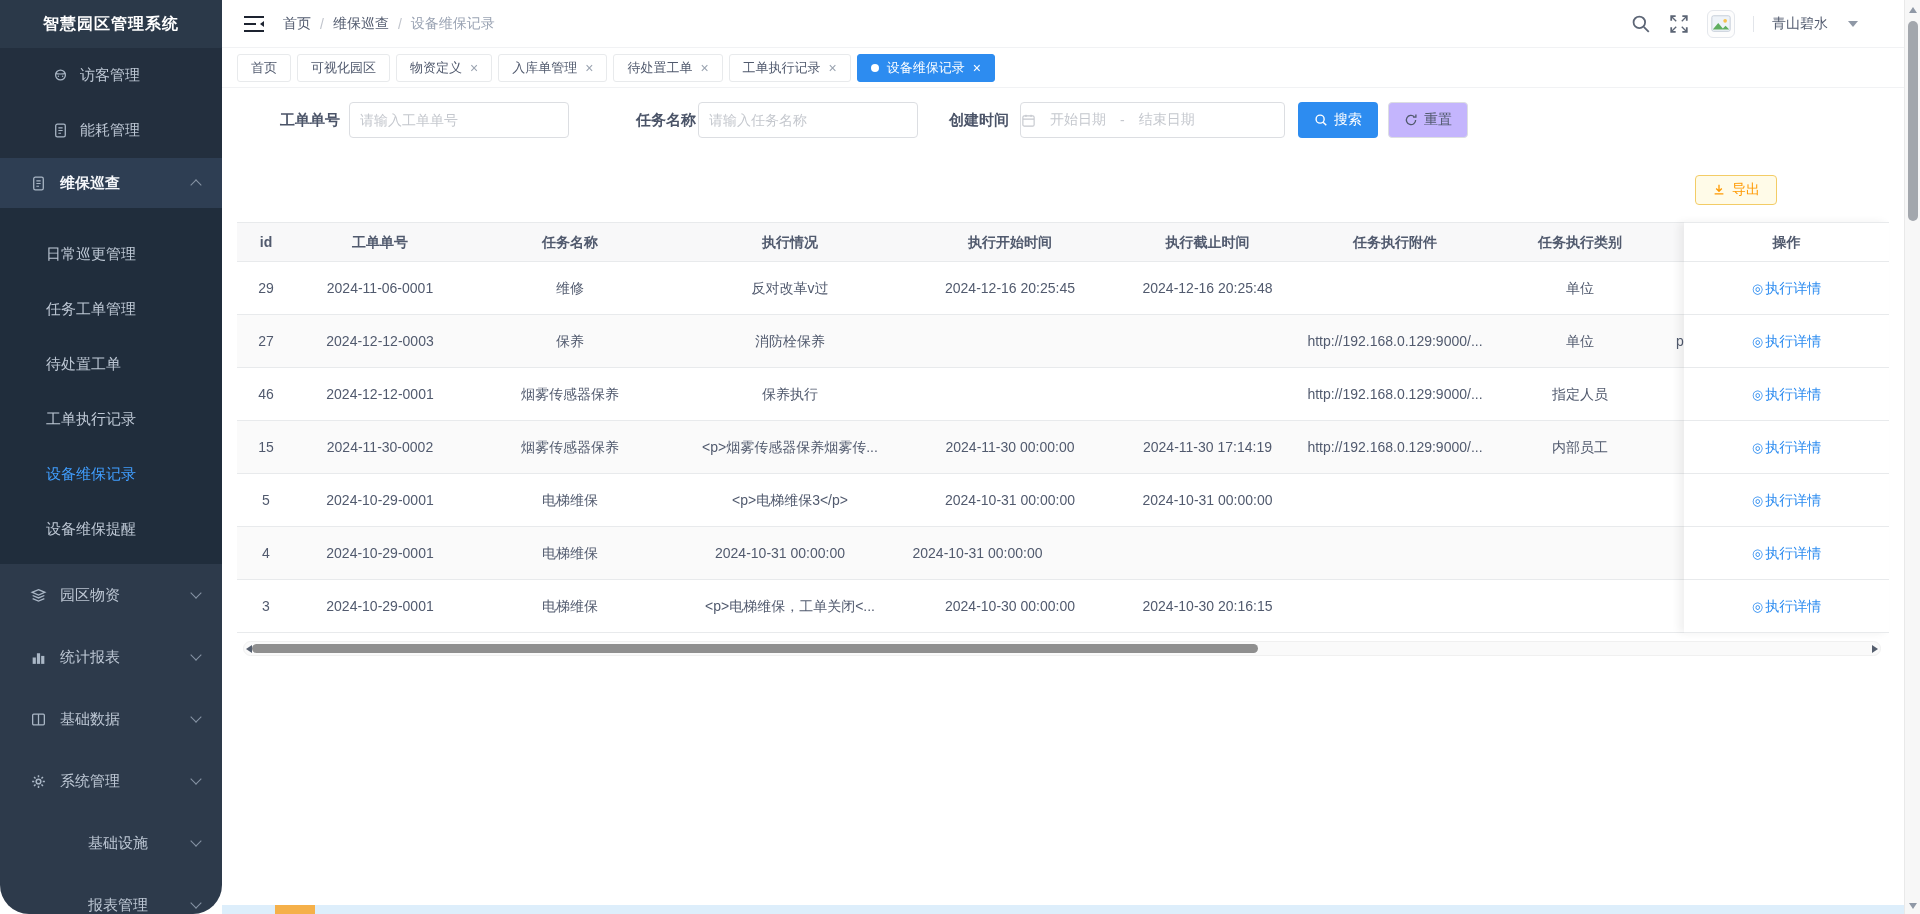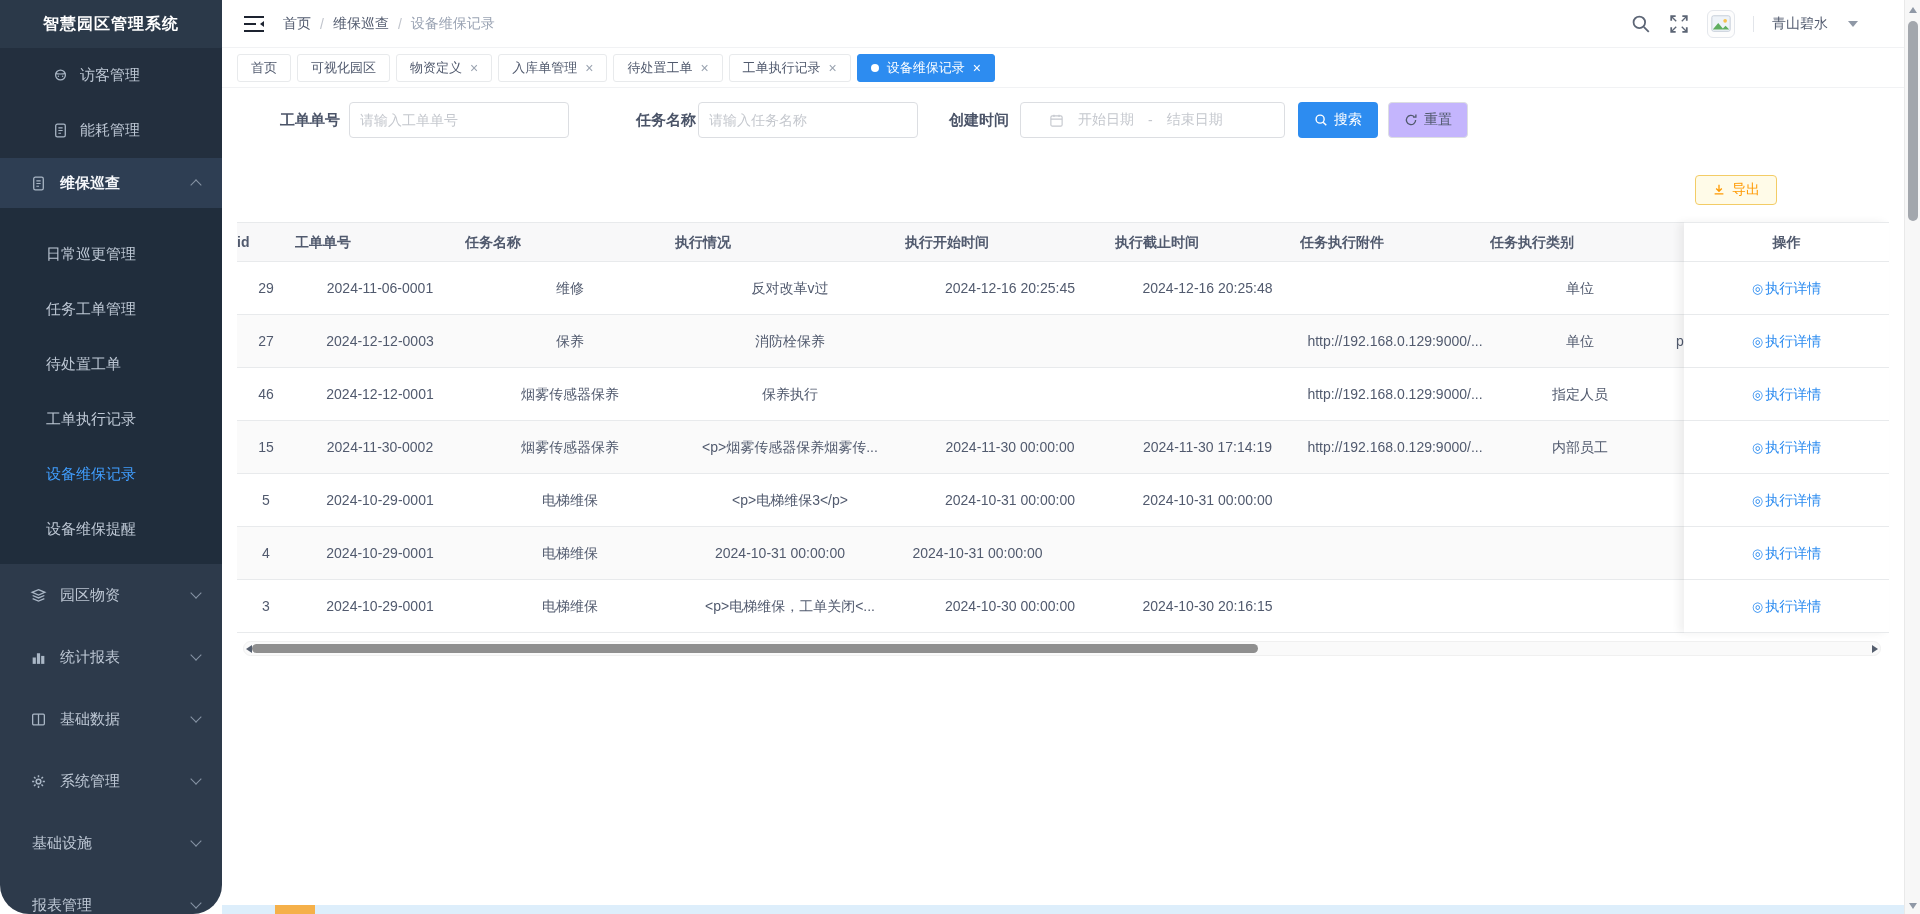--- a/index.html
+++ b/index.html
@@ -13,21 +13,21 @@
   .sb-upper { background:#232f3e; }
   .sb-upper .sb-item { height:55px; padding-left:50px; }
   .sb-upper .sb-ico { position:absolute; left:50px; }
   .sb-upper .sb-label { margin-left:30px; }
   .sb-parent { height:62px; padding-left:28px; background:#2d3a4b; }
   .sb-parent .sb-label { margin-left:12px; }
   .sb-parent-active { height:50px; background:#2e3e53; color:#f5f7fa; font-weight:bold; }
   .sb-children { background:#202d3c; padding:18px 0 8px 0; }
   .sb-child { height:55px; line-height:55px; padding-left:46px; color:#bdc7d4; font-size:15px; cursor:pointer; }
   .sb-child.active { color:#409eff; }
-  .sb-sub { height:62px; padding-left:32px; }
+  .sb-sub { height:62px; padding-left:88px; }
   .sb-ico { width:20px; height:20px; display:inline-flex; align-items:center; justify-content:center; color:#aab7c6; flex:none; }
   .sb-ico svg { width:17px; height:17px; }
   .chev { position:absolute; right:22px; width:8px; height:8px; border-right:1.5px solid #8794a5; border-bottom:1.5px solid #8794a5; transform:rotate(45deg); top:50%; margin-top:-6px; }
   .chev.up { transform:rotate(-135deg); margin-top:-2px; }
 
   
   .vscroll { position:absolute; right:0; top:0; width:16px; height:914px; background:#f7f7f7; border-left:1px solid #e9e9e9; z-index:20; }
   .vscroll .arr-up { position:absolute; top:7px; left:4px; width:0; height:0; border-left:4px solid transparent; border-right:4px solid transparent; border-bottom:6px solid #8f98a6; }
   .vscroll .arr-down { position:absolute; bottom:5px; left:4px; width:0; height:0; border-left:4px solid transparent; border-right:4px solid transparent; border-top:6px solid #8f98a6; }
   .vscroll .thumb { position:absolute; top:21px; left:3px; width:10px; height:200px; background:#a3a7ad; border-radius:6px; }
@@ -60,36 +60,36 @@
   
   .filters { position:absolute; left:0; top:14px; height:36px; width:100%; display:flex; align-items:center; font-size:15px; }
   .f-label { font-weight:bold; color:#4b5468; white-space:nowrap; }
   .inp { height:36px; border:1px solid #dcdee2; border-radius:4px; font-size:14px; color:#515a6e; padding:0 10px; outline:none; background:#fff; }
   .inp::placeholder { color:#c5c8ce; }
   .l1 { margin-left:58px; }
   .i1 { margin-left:9px; width:220px; }
   .l2 { margin-left:67px; }
   .i2 { margin-left:2px; width:220px; }
   .l3 { margin-left:31px; }
-  .daterange { margin-left:11px; width:265px; height:36px; border:1px solid #dcdee2; border-radius:4px; display:flex; align-items:center; padding:0 28px; gap:14px; cursor:text; background:#fff; }
+  .daterange { margin-left:11px; width:265px; height:36px; border:1px solid #dcdee2; border-radius:4px; display:flex; align-items:center; padding:0 0; gap:14px; cursor:text; background:#fff; }
   .daterange .ph { color:#c5c8ce; font-size:14px; }
   .cal-ico { color:#c5c8ce; display:flex; }
   .btn { height:36px; border-radius:4px; font-size:14px; display:inline-flex; align-items:center; justify-content:center; gap:6px; cursor:pointer; border:1px solid transparent; }
   .btn-primary { margin-left:13px; width:80px; background:#2d8cf0; color:#fff; }
   .btn-default { margin-left:10px; width:80px; background:#c4b5fd; border-color:#dcdee2; color:#515a6e; }
 
   
   .btn-export { position:absolute; left:1473px; top:87px; width:82px; height:30px; background:#fffbe8; border:1px solid #f3cc66; color:#ff9900; font-size:14px; }
   .circle-btn { position:absolute; top:176px; width:28px; height:28px; border-radius:50%; border:1px solid #dcdee2; background:#fff; color:#515a6e; display:flex; align-items:center; justify-content:center; cursor:pointer; }
   .cb1 { left:1583px; } .cb2 { left:1623px; }
 
   
   .table-wrap { position:absolute; left:15px; top:134px; width:1652px; }
   .thead { display:flex; height:40px; background:#f8f8f9; border-top:1px solid #e8eaec; border-bottom:1px solid #e8eaec; }
-  .th { font-weight:bold; font-size:14px; color:#515a6e; line-height:38px; text-align:left; white-space:nowrap; overflow:hidden; }
+  .th { font-weight:bold; font-size:14px; color:#515a6e; line-height:38px; text-align:center; white-space:nowrap; overflow:hidden; }
   .tr { display:flex; height:53px; border-bottom:1px solid #e8eaec; background:#fff; }
   .tr.stripe { background:#fafafa; }
   .td { font-size:14px; color:#515a6e; line-height:52px; text-align:center; white-space:nowrap; overflow:hidden; }
   .c-id{width:58px}.c-order{width:170px}.c-task{width:210px}.c-exec{width:230px}.c-start{width:210px}.c-end{width:185px}.c-attach{width:190px}.c-cat{width:180px}
   .c-extra{flex:1; text-align:left; padding-left:6px;}
   .fixed-col { position:absolute; right:0; top:0; width:205px; background:#fff; box-shadow:-5px 0 8px rgba(0,0,0,0.06); }
   .fixed-col .fth { height:40px; line-height:38px; text-align:center; font-weight:bold; font-size:14px; color:#515a6e; border-top:1px solid #e8eaec; border-bottom:1px solid #e8eaec; background:#fff; }
   .fixed-col .frow { height:53px; line-height:52px; text-align:center; border-bottom:1px solid #e8eaec; }
   .action-link { color:#2d8cf0; font-size:14px; text-decoration:none; cursor:pointer; white-space:nowrap; }
   .action-link .eye { margin-right:2px; font-size:13px; }

